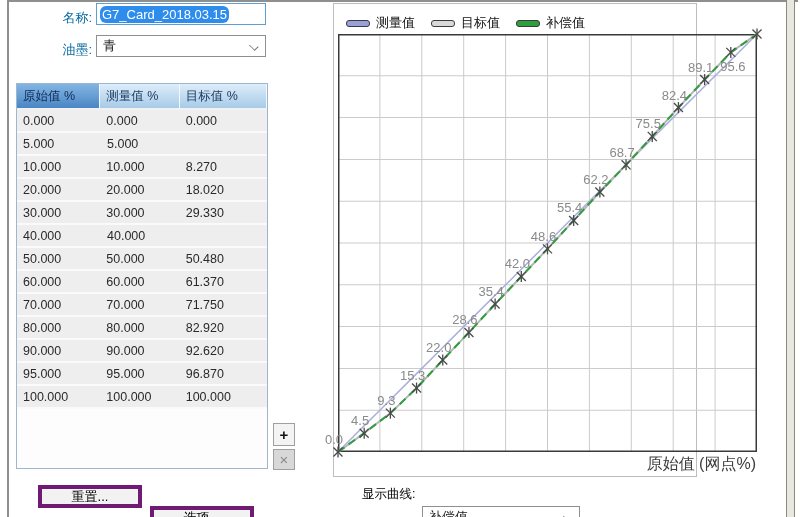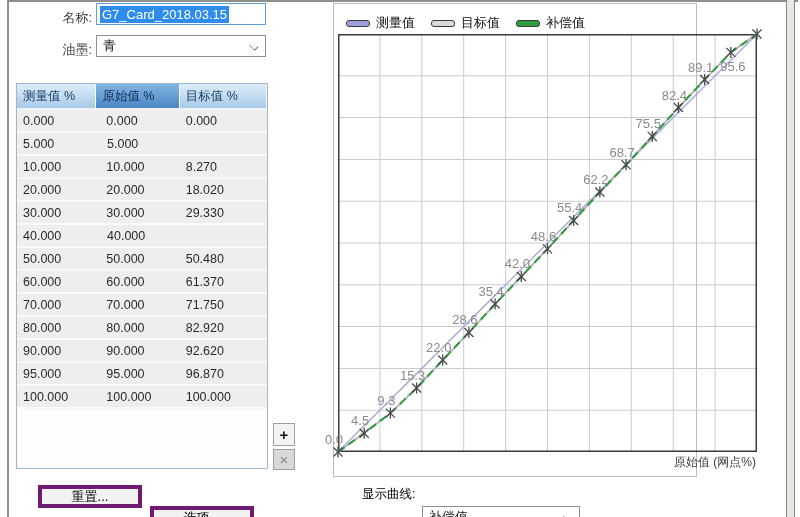--- a/index.html
+++ b/index.html
@@ -12,26 +12,26 @@
     overflow: hidden;
   }
   .abs { position: absolute; }
 
   
   .win-top-border { left: 8px; top: 0; width: 790px; height: 2px; background: #8f8f8f; }
   .win-left-border { left: 7px; top: 0; width: 2px; height: 517px; background: #8f8f8f; }
   .splitter { left: 786px; top: 0; width: 9px; height: 517px; background: #e8e8e0; border-left: 1px solid #8b8b78; border-right: 1px solid #8b8b78; }
 
   
-  .field-label { font-size: 13px; color: #404040; text-align: right; width: 60px; }
+  .field-label { font-size: 13px; color: #0369a1; text-align: right; width: 60px; }
   .textbox {
     background: #fff; border: 1px solid #5e9ed6; height: 22px;
     display: flex; align-items: center; padding-left: 3px; font-size: 13px;
   }
-  .selected-text { background: #2e8ced; color: #fff; padding: 1px 2px; }
+  .selected-text { background: #2e8ced; color: #fff; padding: 1px 2px; border-radius: 6px; }
   .combobox {
     background: #fff; border: 1px solid #8f8f8f; height: 22px;
     display: flex; align-items: center; padding-left: 6px; font-size: 13px;
     position: relative;
   }
   .combobox .chev {
     position: absolute; right: 7px; top: 7px;
     width: 8px; height: 8px;
   }
   .chev::before {
@@ -85,21 +85,21 @@
     left: 333px; top: 3px; width: 364px; height: 474px;
     border: 1px solid #bdbdbd; background: #fff;
   }
   .legend { position: absolute; left: 12px; top: 10px; display: flex; gap: 16px; align-items: center; }
   .legend-item { display: flex; align-items: center; gap: 6px; }
   .swatch { width: 24px; height: 7px; border: 1px solid #3c3c3c; border-radius: 3px; display: inline-block; }
   .legend-label { font-size: 13px; color: #111; }
   #plot { position: absolute; left: 4px; top: 30px; overflow: visible; }
   .xaxis-label {
     position: absolute; left: 250px; top: 450px; width: 172px;
-    text-align: right; font-size: 12px; color: #3d3d3d;
+    text-align: right; font-size: 16px; color: #3d3d3d;
   }
 
   
   .display-label { left: 362px; top: 486px; font-size: 12.5px; color: #000; }
   .display-combo { left: 422px; top: 484px; width: 158px; }
 </style>
 </head>
 <body>
 
 <div class="abs win-top-border"></div>
@@ -112,22 +112,22 @@
 </div>
 
 <div class="abs field-label" style="left:32px; top:41px;">油墨:</div>
 <div class="abs combobox" style="left:96px; top:35px; width:170px;">
   <span>青</span>
   <span class="chev"></span>
 </div>
 
 <div class="abs grid">
   <div class="thead">
+    <div class="th selected c0">原始值 %</div>
     <div class="th c1">测量值 %</div>
-    <div class="th selected c0">原始值 %</div>
     <div class="th c2">目标值 %</div>
   </div>
   <div class="tbody">
       <div class="trow">
         <div class="tcell c0">0.000</div>
         <div class="tcell c1">0.000</div>
         <div class="tcell c2">0.000</div>
       </div>
       <div class="trow">
         <div class="tcell c0">5.000</div>

